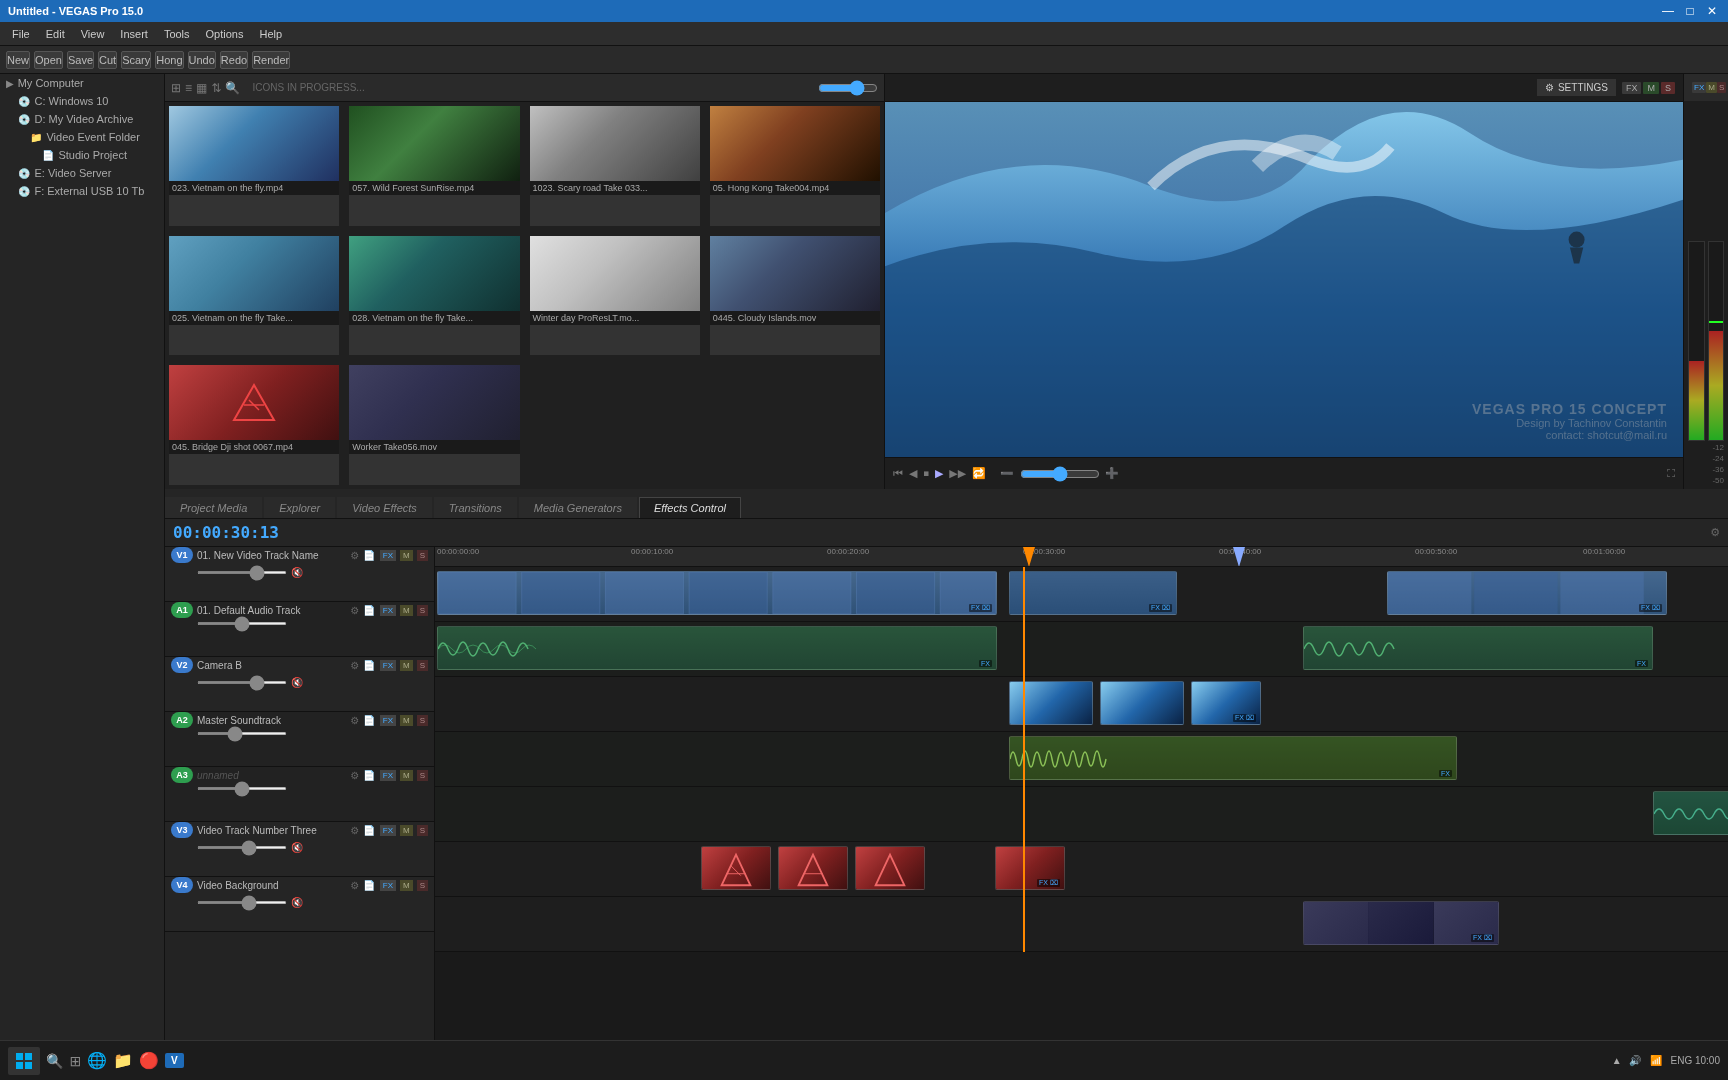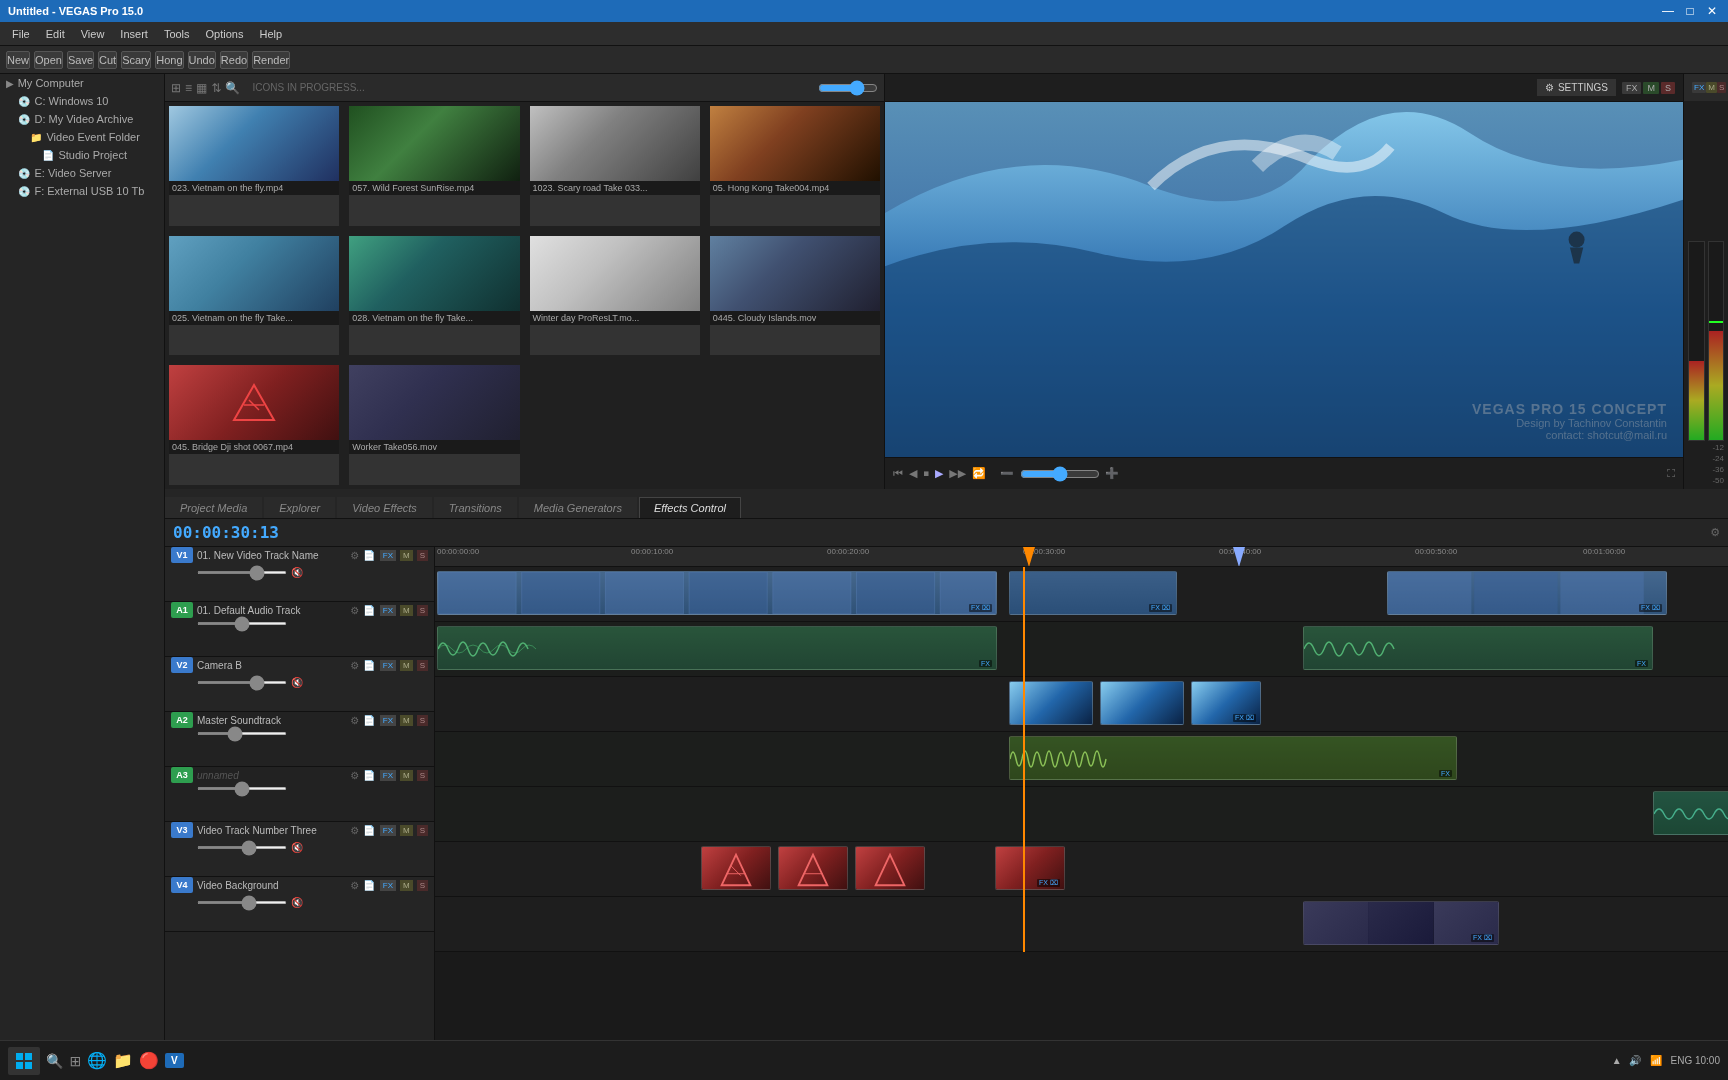--- a/index.html
+++ b/index.html
@@ -61,21 +61,21 @@
     #timeline-area { flex: 1; background: #1a1a1a; display: flex; flex-direction: column; overflow: hidden; }
     #timeline-header { background: #252525; height: 28px; display: flex; align-items: center; padding: 0 8px; border-bottom: 1px solid #111; }
     #timecode { color: #4af; font-size: 16px; font-weight: bold; font-family: monospace; }
 
     #timeline-body { flex: 1; display: flex; overflow: hidden; }
     #track-headers { width: 270px; background: #232323; border-right: 1px solid #111; overflow-y: auto; }
     #track-content { flex: 1; overflow: auto; position: relative; }
 
     .track-header { height: 50px; border-bottom: 1px solid #111; display: flex; align-items: center; padding: 0 6px; gap: 4px; background: #252525; }
     .track-header.audio { background: #222; }
-    .track-header .track-label-badge { width: 22px; height: 16px; border-radius: 2px; display: flex; align-items: center; justify-content: center; font-size: 9px; font-weight: bold; color: white; flex-shrink: 0; }
+    .track-header .track-label-badge { width: 22px; height: 16px; border-radius: 8px; display: flex; align-items: center; justify-content: center; font-size: 9px; font-weight: bold; color: white; flex-shrink: 0; }
     .badge-v { background: #3a7acc; }
     .badge-a { background: #2e9e4f; }
     .track-header .track-name { color: #bbb; font-size: 10px; flex: 1; white-space: nowrap; overflow: hidden; text-overflow: ellipsis; }
 
     
     #timeline-ruler { height: 20px; background: #2a2a2a; border-bottom: 1px solid #111; position: relative; overflow: hidden; min-width: 1400px; }
 
     #tracks-wrapper { display: flex; flex-direction: column; min-width: 1400px; }
     .track-row { height: 50px; border-bottom: 1px solid #111; position: relative; background: #1e1e1e; }
     .track-row.audio-row { background: #1c1e1c; }

